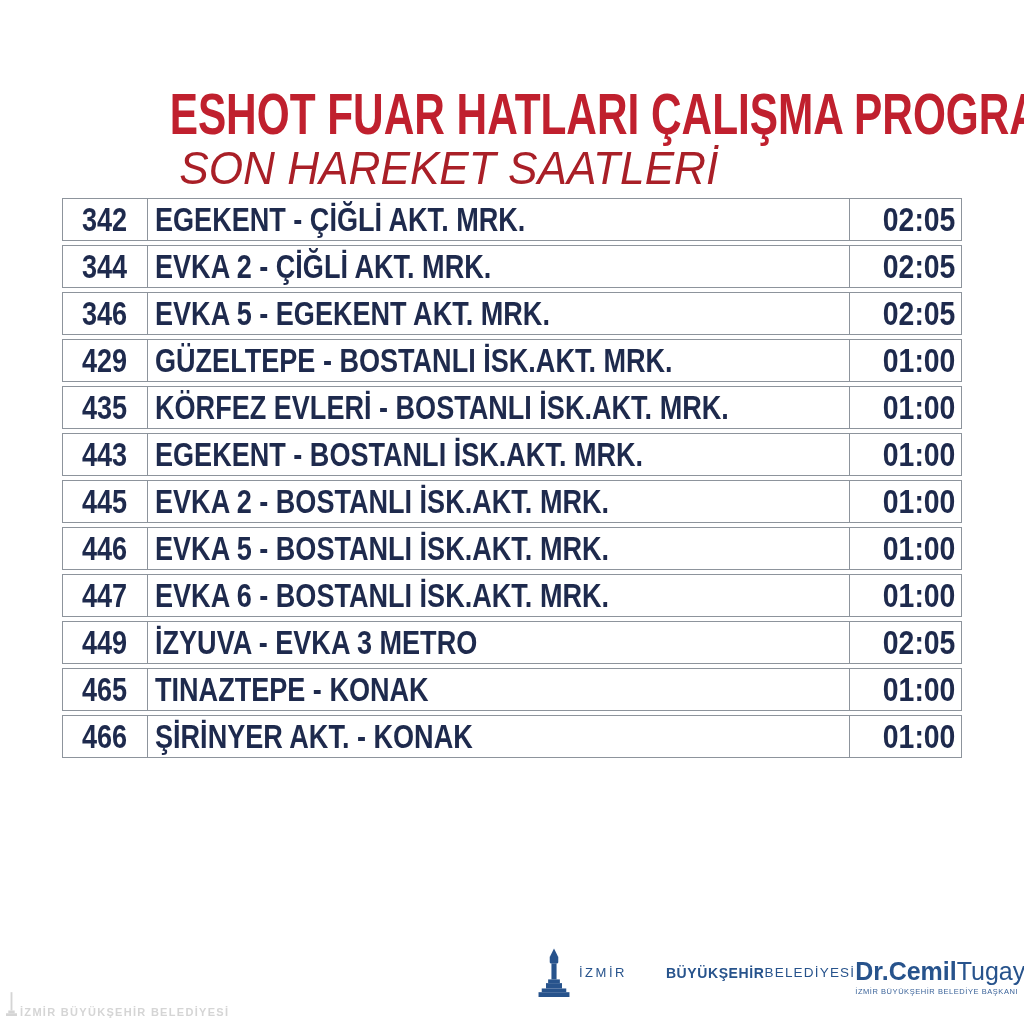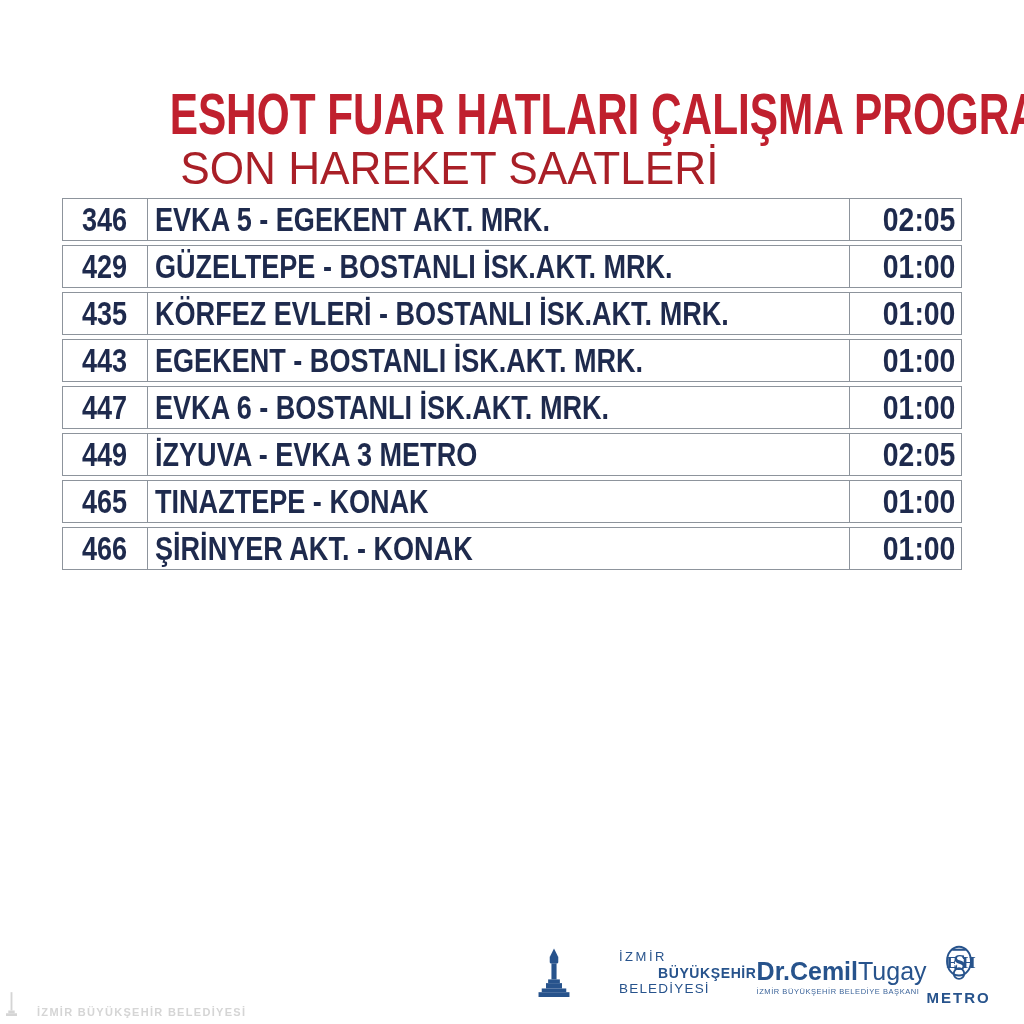--- a/index.html
+++ b/index.html
@@ -5,86 +5,106 @@
   html,body{margin:0;padding:0;}
   body{
     width:1024px;height:1024px;position:relative;background:#ffffff;
     font-family:"Liberation Sans", sans-serif;overflow:hidden;
     --red:#c0202e;--red2:#a91f27;--navy:#1e2a4d;--footer-navy:#27538c;
     --border:#8d949c;--watermark:#d5d5d5;
   }
   .title-wrap{position:absolute;top:86px;left:0;width:1024px;text-align:center;white-space:nowrap;}
   .title-text{display:inline-block;font-size:58px;line-height:56px;font-weight:700;color:var(--red);
     transform:scaleX(.73);transform-origin:center;white-space:nowrap;}
-  .subtitle-wrap{position:absolute;top:144px;left:0;width:898px;text-align:center;}
+  .subtitle-wrap{position:absolute;top:144px;left:0;width:898px;text-align:center;font-style:italic;}
   .subtitle-text{display:inline-block;font-size:46px;line-height:48px;font-weight:400;color:var(--red2);
     transform:scaleX(.96);transform-origin:center;white-space:nowrap;}
 
   table.schedule{position:absolute;left:62px;top:194px;width:900px;
     border-collapse:separate;border-spacing:0 4px;table-layout:fixed;}
   table.schedule td{height:39px;vertical-align:middle;border-top:1px solid var(--border);
     border-bottom:1px solid var(--border);border-right:1px solid var(--border);
     color:var(--navy);font-weight:700;font-size:33px;white-space:nowrap;overflow:visible;}
   table.schedule td:first-child{border-left:1px solid var(--border);}
   td.cell-line{width:82px;text-align:center;}
   td.cell-route{padding-left:7px;}
   td.cell-time{width:104px;text-align:right;padding-right:6px;}
   td.cell-line span{display:inline-block;transform:scaleX(.82);transform-origin:center;}
   td.cell-route span{display:inline-block;transform:scaleX(.82);transform-origin:left center;}
   td.cell-time span{display:inline-block;transform:scaleX(.86);transform-origin:right center;}
 
   .footer{position:absolute;left:538px;top:933px;width:426px;height:80px;
     display:flex;align-items:center;justify-content:space-between;}
   .footer .divider{width:1px;height:74px;background:#5b7db0;}
   .muni{display:flex;align-items:center;gap:9px;color:var(--footer-navy);}
-  .muni .lines{display:flex;flex-direction:column;line-height:16px;margin-left:40px;}
+  .muni .lines{display:flex;line-height:16px;}
   .muni .l1{font-size:13px;font-weight:400;letter-spacing:2.5px;}
   .muni .l2{font-size:14px;font-weight:700;letter-spacing:.6px;padding-left:39px;}
   .muni .l3{font-size:13.5px;font-weight:400;letter-spacing:1.2px;}
   .mayor{display:flex;flex-direction:column;align-items:flex-start;color:var(--footer-navy);}
   .mayor .name{font-size:25px;line-height:26px;white-space:nowrap;margin-top:8px;}
   .mayor .name .b{font-weight:700;}
   .mayor .name .r{font-weight:400;}
   .mayor .role{font-size:7.5px;font-weight:400;letter-spacing:.55px;margin-top:3px;color:#3c649a;}
   .eshot{display:flex;flex-direction:column;align-items:center;color:var(--footer-navy);}
   .eshot .label{font-size:15px;font-weight:700;letter-spacing:2px;margin-top:2px;}
 
-  .watermark{position:absolute;left:6px;top:992px;display:flex;align-items:flex-end;gap:20px;
+  .watermark{position:absolute;left:6px;top:992px;display:flex;align-items:flex-end;gap:3px;
     color:var(--watermark);font-size:11px;font-weight:700;letter-spacing:1.3px;white-space:nowrap;}
 </style>
 </head>
 <body style="--red: #c0202e; --red2: #a91f27; --navy: #1e2a4d; --footer-navy: #27538c; --border: #8d949c; --watermark: #d5d5d5;">
 
 <div class="title-wrap">
   <span class="title-text">ESHOT FUAR HATLARI ÇALIŞMA PROGRAMI</span>
 </div>
 <div class="subtitle-wrap">
   <span class="subtitle-text">SON HAREKET SAATLERİ</span>
 </div>
 
 <table class="schedule">
   <tbody>
+      <tr>
+        <td class="cell-line"><span>342</span></td>
+        <td class="cell-route"><span>EGEKENT - ÇİĞLİ AKT. MRK.</span></td>
+        <td class="cell-time"><span>02:05</span></td>
+      </tr>
+      <tr>
+        <td class="cell-line"><span>344</span></td>
+        <td class="cell-route"><span>EVKA 2 - ÇİĞLİ AKT. MRK.</span></td>
+        <td class="cell-time"><span>02:05</span></td>
+      </tr>
       <tr>
         <td class="cell-line"><span>346</span></td>
         <td class="cell-route"><span>EVKA 5 - EGEKENT AKT. MRK.</span></td>
         <td class="cell-time"><span>02:05</span></td>
       </tr>
       <tr>
         <td class="cell-line"><span>429</span></td>
         <td class="cell-route"><span>GÜZELTEPE - BOSTANLI İSK.AKT. MRK.</span></td>
         <td class="cell-time"><span>01:00</span></td>
       </tr>
       <tr>
         <td class="cell-line"><span>435</span></td>
         <td class="cell-route"><span>KÖRFEZ EVLERİ - BOSTANLI İSK.AKT. MRK.</span></td>
         <td class="cell-time"><span>01:00</span></td>
       </tr>
       <tr>
         <td class="cell-line"><span>443</span></td>
         <td class="cell-route"><span>EGEKENT - BOSTANLI İSK.AKT. MRK.</span></td>
+        <td class="cell-time"><span>01:00</span></td>
+      </tr>
+      <tr>
+        <td class="cell-line"><span>445</span></td>
+        <td class="cell-route"><span>EVKA 2 - BOSTANLI İSK.AKT. MRK.</span></td>
+        <td class="cell-time"><span>01:00</span></td>
+      </tr>
+      <tr>
+        <td class="cell-line"><span>446</span></td>
+        <td class="cell-route"><span>EVKA 5 - BOSTANLI İSK.AKT. MRK.</span></td>
         <td class="cell-time"><span>01:00</span></td>
       </tr>
       <tr>
         <td class="cell-line"><span>447</span></td>
         <td class="cell-route"><span>EVKA 6 - BOSTANLI İSK.AKT. MRK.</span></td>
         <td class="cell-time"><span>01:00</span></td>
       </tr>
       <tr>
         <td class="cell-line"><span>449</span></td>
         <td class="cell-route"><span>İZYUVA - EVKA 3 METRO</span></td>

